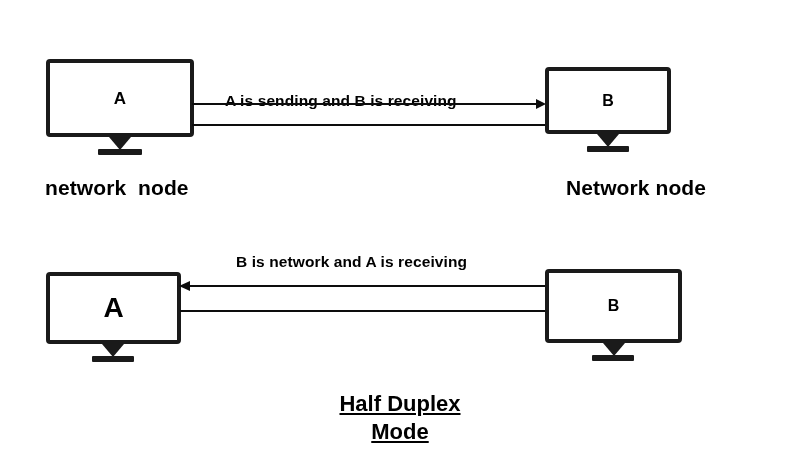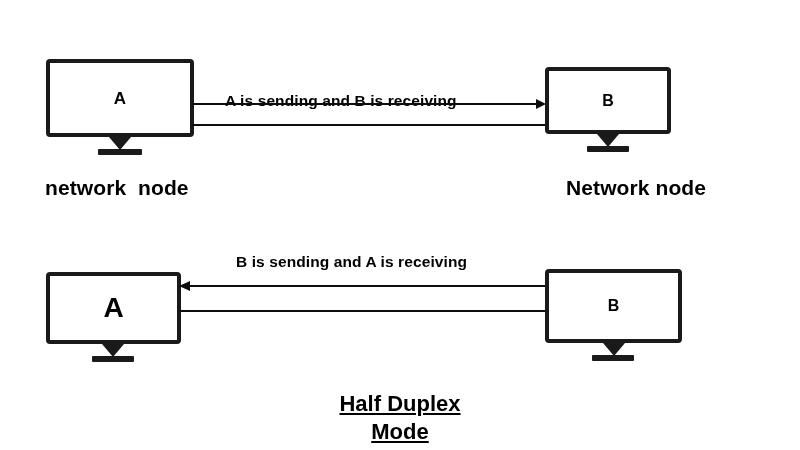--- a/index.html
+++ b/index.html
@@ -128,21 +128,21 @@
   <div class="monitor" style="left:545px; top:67px; width:126px; height:80px;">
     <div class="monitor-screen" style="height:67px;">
       <span class="monitor-label" style="font-size:16px;">B</span>
     </div>
     <div class="stand-neck" style="left:52px; top:67px;"></div>
     <div class="stand-base" style="left:42px; top:79px; width:42px;"></div>
   </div>
 
   <div class="node-caption" style="left:566px; top:176px;">Network node</div>
 
-  <div class="link-label" style="left:236px; top:253px;">B is sending and A is receiving</div>
+  <div class="link-label" style="left:236px; top:253px;">B is network and A is receiving</div>
 
   <div class="monitor" style="left:46px; top:272px; width:135px; height:86px;">
     <div class="monitor-screen" style="height:72px;">
       <span class="monitor-label" style="font-size:28px;">A</span>
     </div>
     <div class="stand-neck" style="left:56px; top:72px;"></div>
     <div class="stand-base" style="left:46px; top:84px; width:42px;"></div>
   </div>
 
   <div class="arrowhead-left" style="left:179px; top:281px;"></div>

